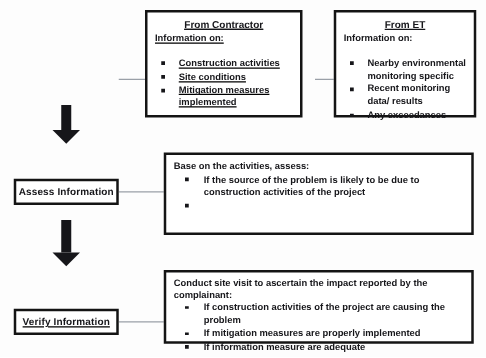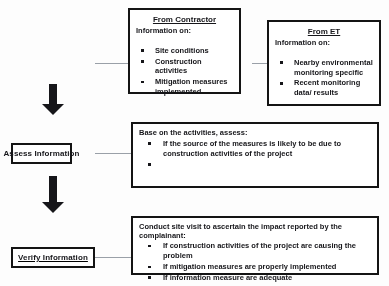--- a/index.html
+++ b/index.html
@@ -28,33 +28,33 @@
   }
   .stage-box .stage-label {
     font-size: 8px;
     font-weight: bold;
     color: #16161a;
     letter-spacing: 0.1px;
     white-space: nowrap;
   }
 
   #stage-collect { left: 11px;  top: 53px;  width: 84px; height: 21px; }
-  #stage-assess  { left: 11px;  top: 143px; width: 61px; height: 21px; }
+  #stage-assess  { left: 11px;  top: 143px; width: 84px; height: 21px; }
   #stage-verify  { left: 11px;  top: 247px; width: 84px; height: 21px; text-decoration: underline; }
 
   
   .detail-box {
     position: absolute;
     border: 2px solid #141414;
     background: #ffffff;
     box-sizing: border-box;
     padding: 5px 6px 4px 6px;
   }
-  #box-contractor { left: 128px; top: 8px;   width: 113px; height: 86px; }
-  #box-et         { left: 267px; top: 20px;   width: 114px; height: 86px; }
+  #box-contractor { left: 116px; top: 8px;   width: 126px; height: 86px; text-decoration: underline; }
+  #box-et         { left: 267px; top: 8px;   width: 114px; height: 86px; }
   #box-assess     { left: 131px; top: 122px; width: 248px; height: 66px; }
   #box-verify     { left: 131px; top: 216px; width: 248px; height: 59px; }
 
   .box-heading {
     text-align: center;
     font-size: 8px;
     font-weight: bold;
     color: #16161a;
     text-decoration: underline;
     margin-bottom: 3px;
@@ -135,48 +135,49 @@
   <div class="connector" id="conn-collect-contractor"></div>
   <div class="connector" id="conn-contractor-et"></div>
   <div class="connector" id="conn-assess"></div>
   <div class="connector" id="conn-verify"></div>
 
 
   <div class="detail-box" id="box-contractor">
     <div class="box-heading">From Contractor</div>
     <div class="box-intro">Information on:</div>
     <ul class="bullets">
+      <li><span class="bullet-mark"></span><span>Construction activities</span></li>
       <li><span class="bullet-mark"></span><span>Site conditions</span></li>
-      <li><span class="bullet-mark"></span><span>Construction activities</span></li>
       <li><span class="bullet-mark"></span><span>Mitigation measures implemented</span></li>
     </ul>
   </div>
 
   <div class="detail-box" id="box-et">
     <div class="box-heading">From ET</div>
     <div class="box-intro">Information on:</div>
     <ul class="bullets">
       <li><span class="bullet-mark"></span><span>Nearby environmental monitoring specific</span></li>
       <li><span class="bullet-mark"></span><span>Recent monitoring data/ results</span></li>
+      <li><span class="bullet-mark"></span><span>Any exceedances</span></li>
     </ul>
   </div>
 
   <div class="down-arrow" id="arrow-1">
     <div class="shaft"></div>
     <div class="head"></div>
   </div>
 
   <div class="stage-box" id="stage-assess">
     <span class="stage-label">Assess Information</span>
   </div>
 
   <div class="detail-box wide" id="box-assess">
     <div class="box-intro">Base on the activities, assess:</div>
     <ul class="bullets">
-      <li><span class="bullet-mark"></span><span>If the source of the measures is likely to be due to construction activities of the project</span></li>
+      <li><span class="bullet-mark"></span><span>If the source of the problem is likely to be due to construction activities of the project</span></li>
       <li><span class="bullet-mark"></span></li>
     </ul>
   </div>
 
   <div class="down-arrow" id="arrow-2">
     <div class="shaft"></div>
     <div class="head"></div>
   </div>
 
   <div class="stage-box" id="stage-verify">

